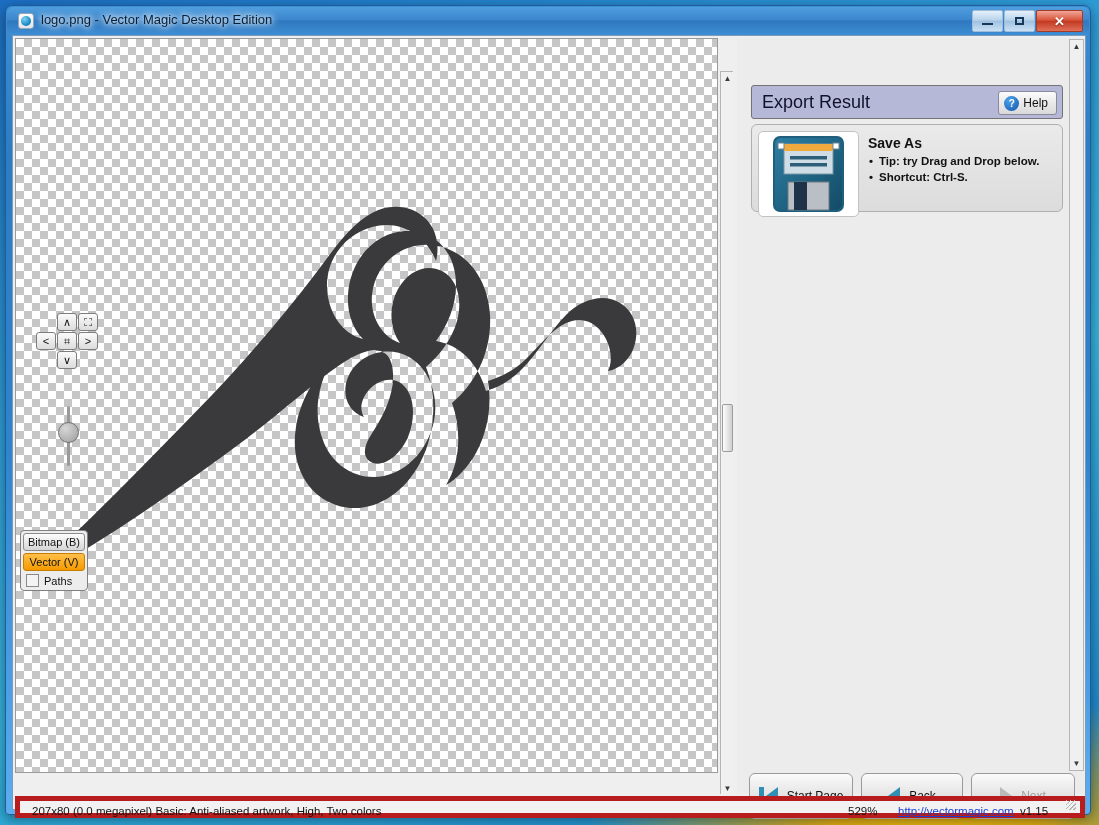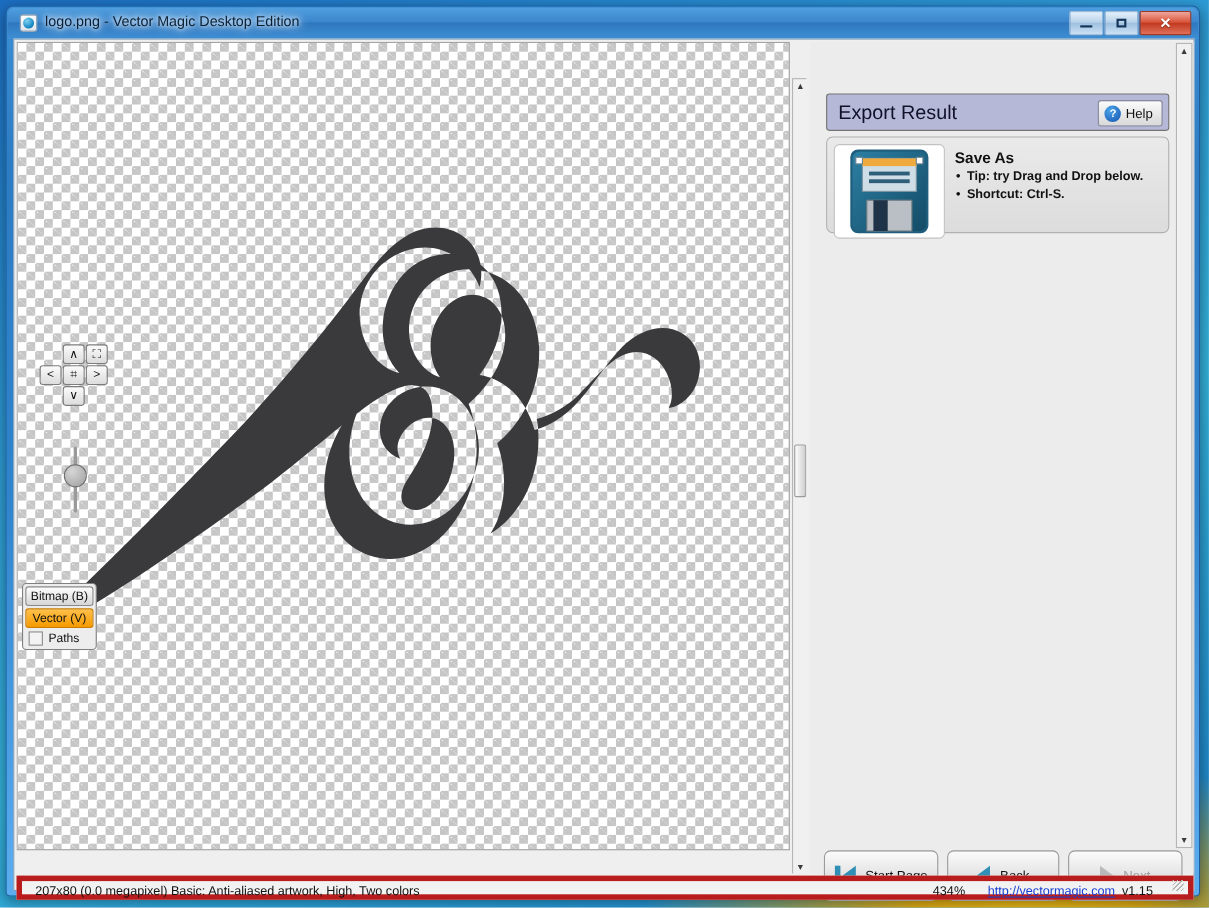--- a/index.html
+++ b/index.html
@@ -331,20 +331,20 @@
         <span>Back</span>
       </div>
       <div class="navbtn dis" style="left:234px;top:0;width:104px;">
         <span class="tri-right"></span>
         <span>Next</span>
       </div>
     </div>
 
     <div class="status">
       <span class="st">207x80 (0.0 megapixel)  Basic: Anti-aliased artwork, High, Two colors</span>
-      <span class="zm">434%</span>
+      <span class="zm">529%</span>
       <span class="lk">http://vectormagic.com</span>
       <span class="vr">v1.15</span>
       <span class="grip"></span>
     </div>
 
   </div>
 </div>
 
 </body></html>

